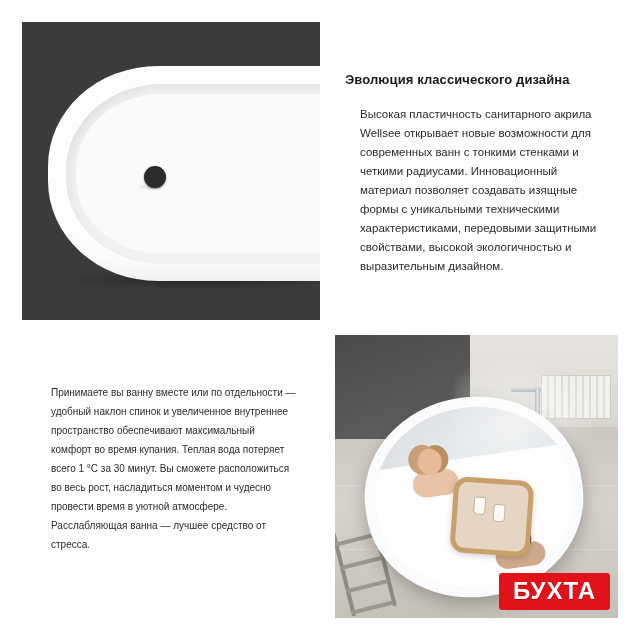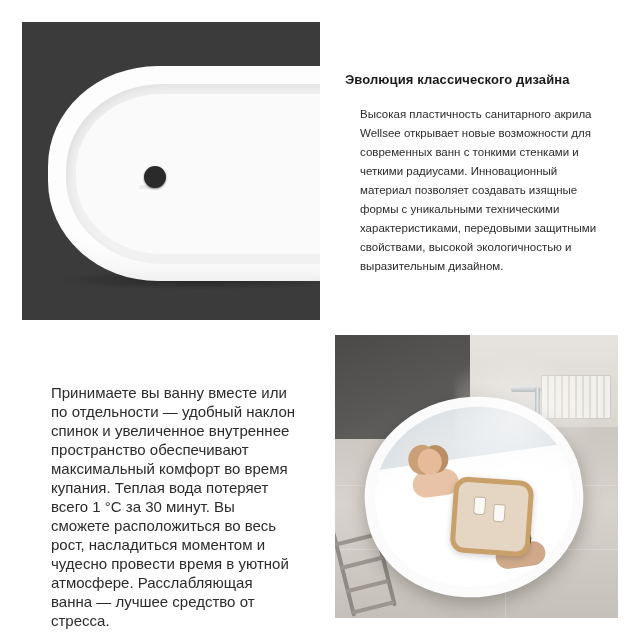--- a/index.html
+++ b/index.html
@@ -145,21 +145,21 @@
     padding: 48px 24px 0 29px;
   }
   .heading-left {
     font-size: 13px;
     font-weight: bold;
     color: #1a1a1a;
     margin: 0 0 18px 0;
     text-align: center;
   }
   .body-left {
-    font-size: 15px;
+    font-size: 10px;
     line-height: 19px;
     color: #2b2b2b;
     margin: 0;
   }
 
   
   .panel-photo {
     position: absolute;
     left: 313px;
     top: 313px;
@@ -422,15 +422,16 @@
           <div class="tray">
             <div class="glass" style="left:16px;top:14px;"></div>
             <div class="glass" style="left:36px;top:20px;"></div>
           </div>
         </div>
       </div>
 
       <div class="steam"></div>
     </div>
 
+    <div class="logo">БУХТА</div>
 
   </div>
 </div>
 
 </body></html>

